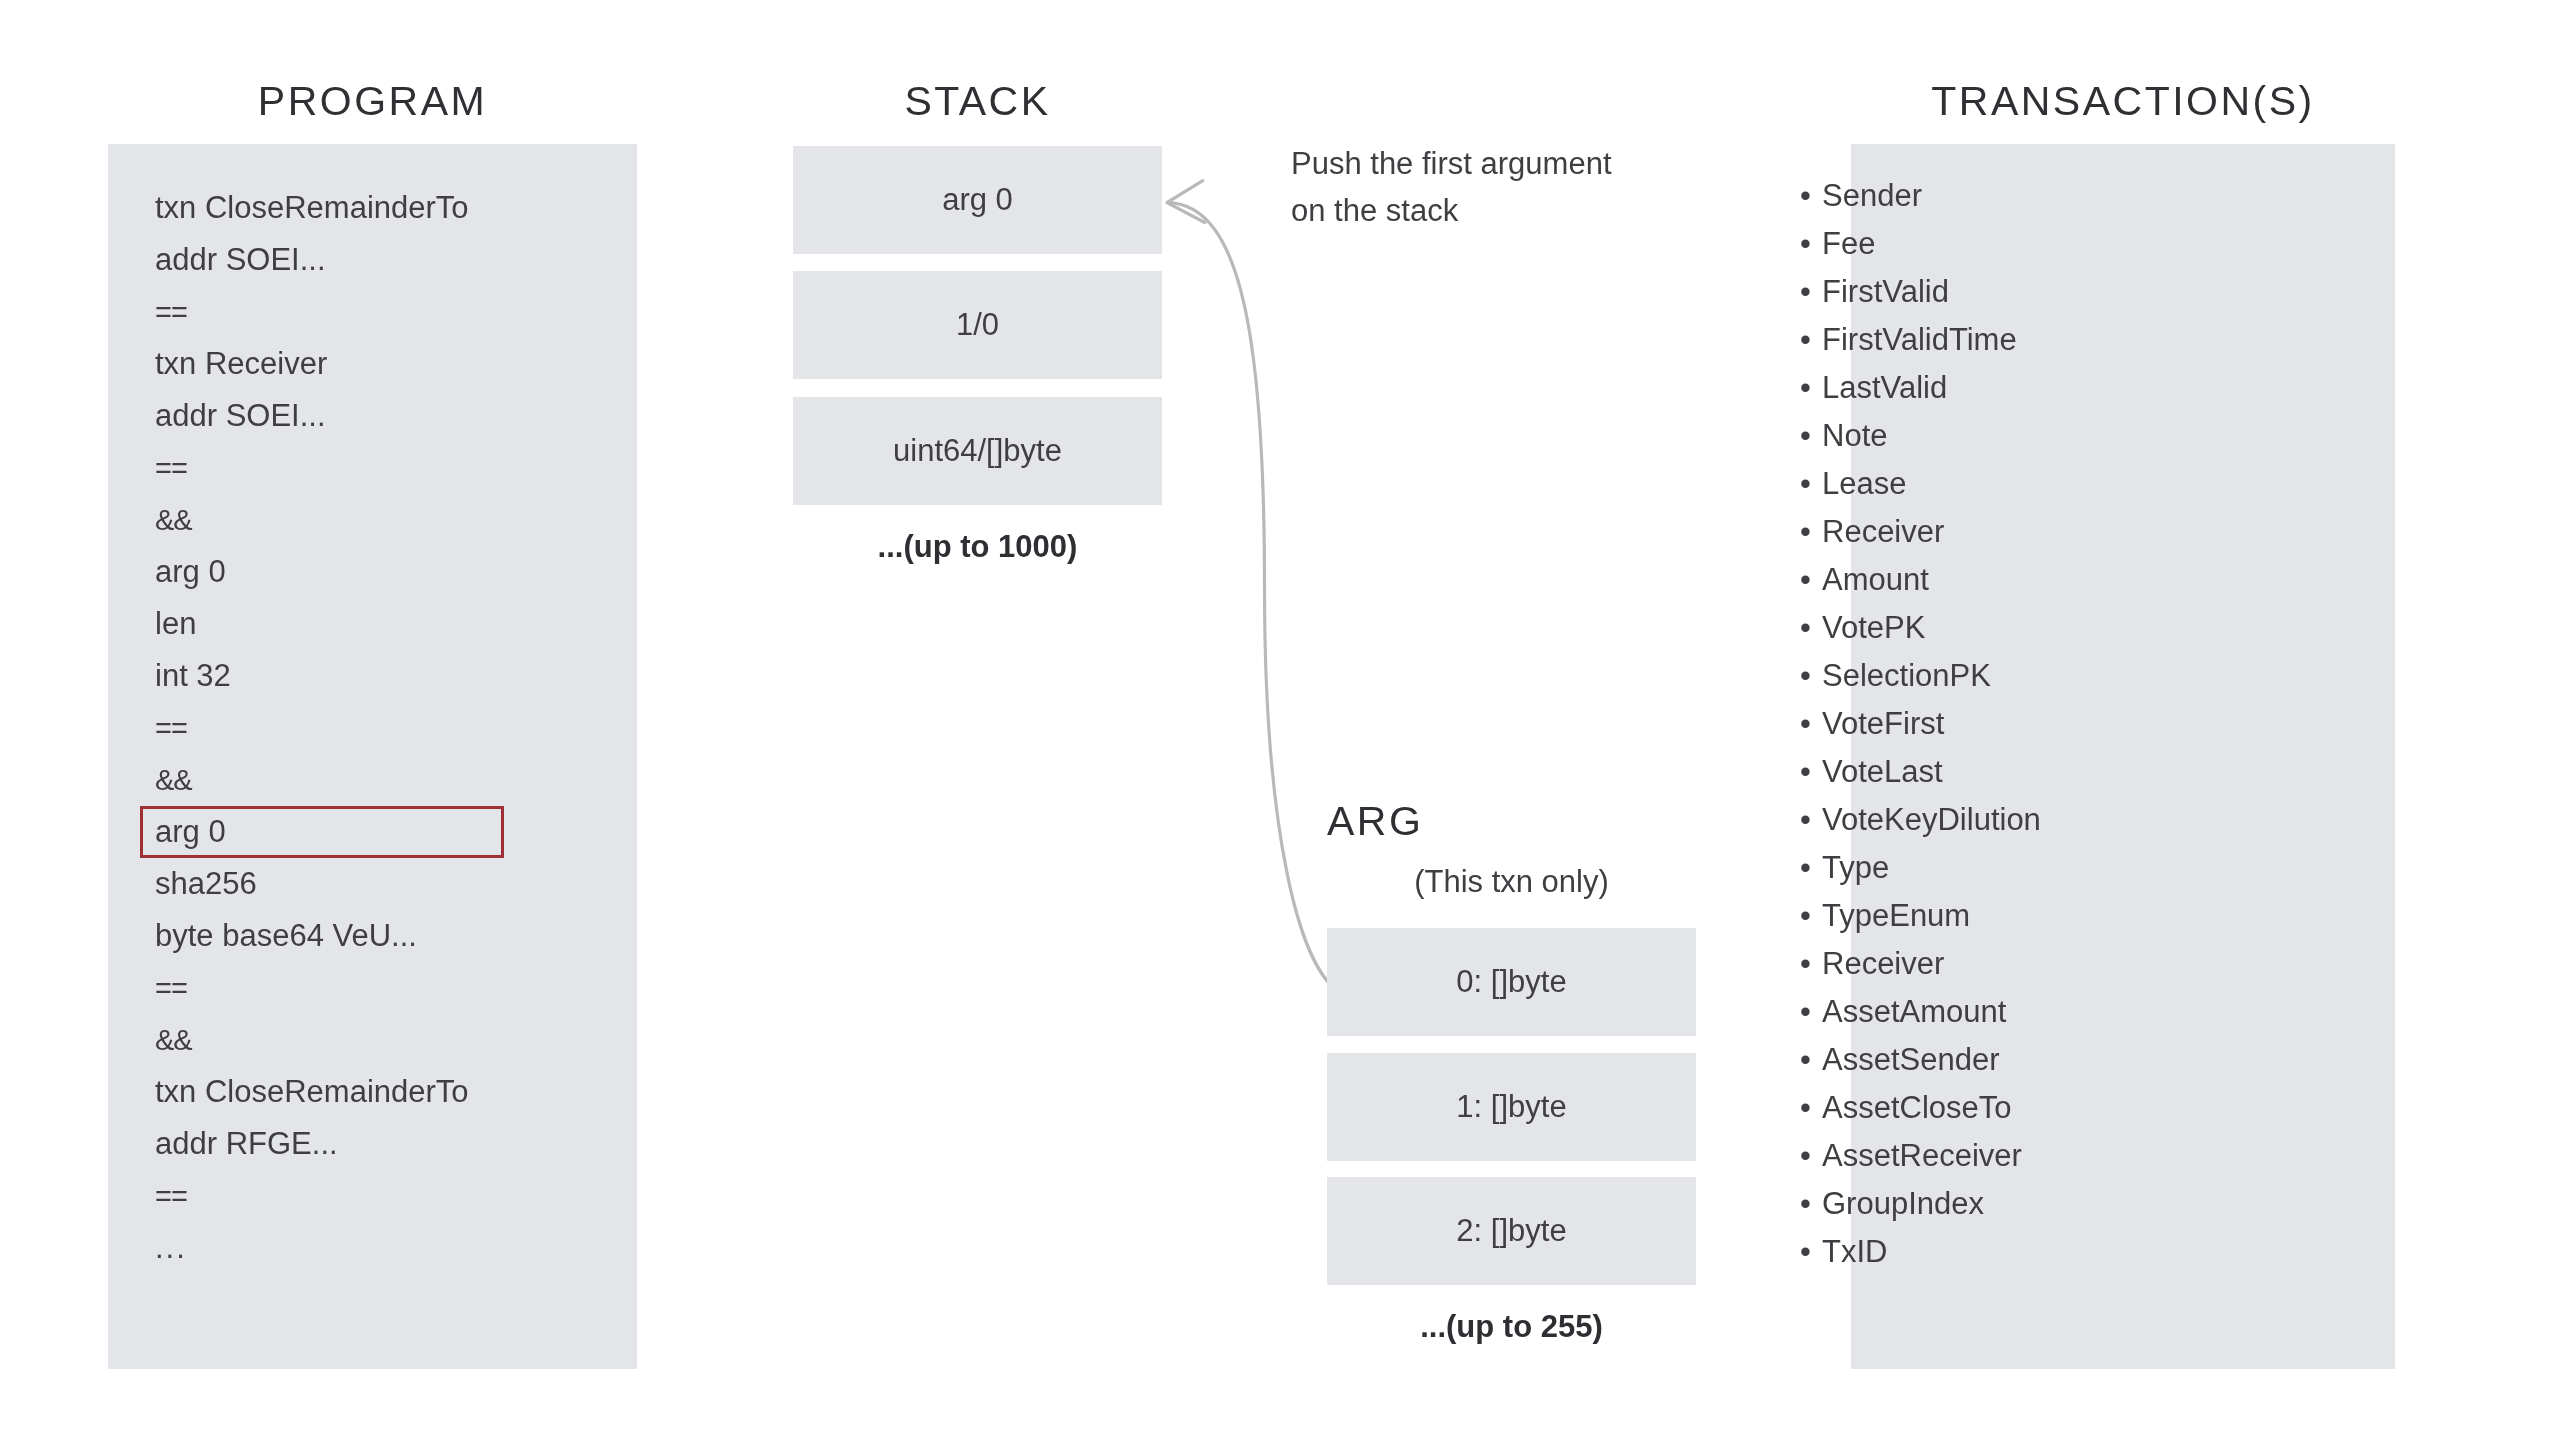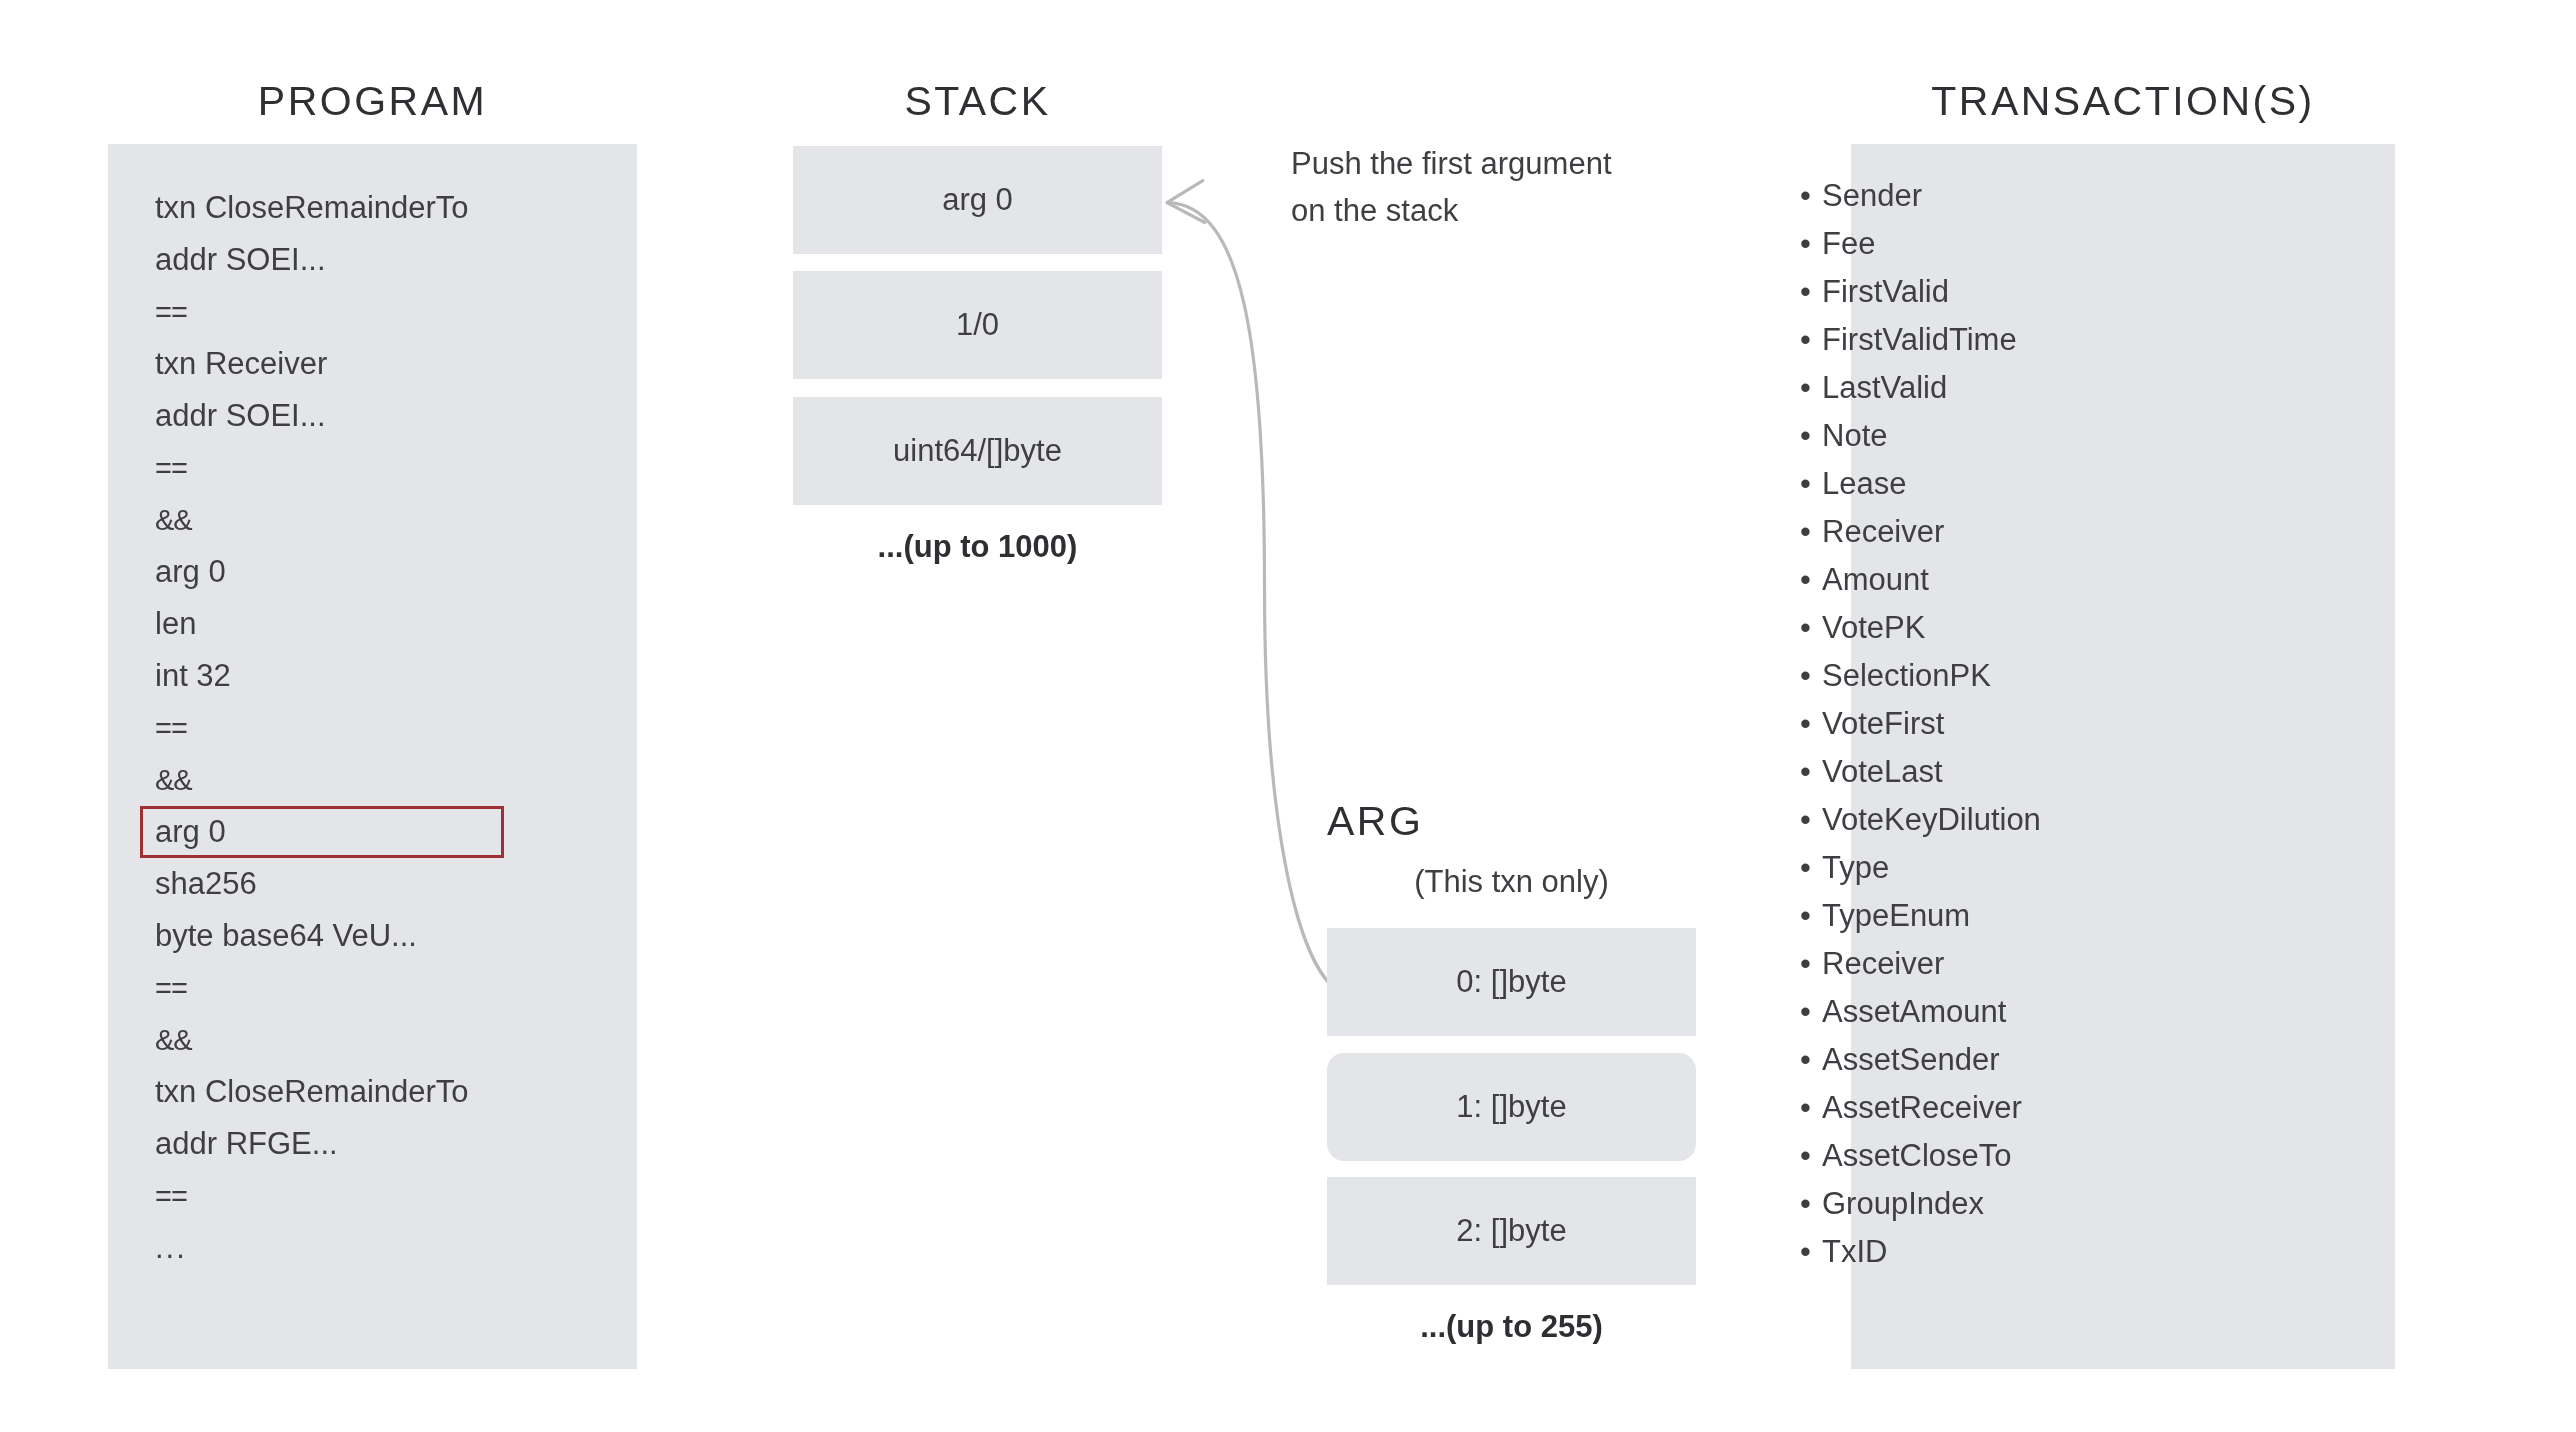--- a/index.html
+++ b/index.html
@@ -136,21 +136,21 @@
     position: absolute;
     left: 1327px;
     top: 864px;
     width: 369px;
     text-align: center;
     font-size: 31px;
     color: #3f3f43;
     white-space: nowrap;
   }
   #arg-box-0 { left: 1327px; top: 928px;  width: 369px; height: 108px; }
-  #arg-box-1 { left: 1327px; top: 1053px; width: 369px; height: 108px; border-radius: 17px; }
+  #arg-box-1 { left: 1327px; top: 1053px; width: 369px; height: 108px; }
   #arg-box-2 { left: 1327px; top: 1177px; width: 369px; height: 108px; }
 
   
   #transaction-panel {
     left: 1851px;
     top: 144px;
     width: 544px;
     height: 1225px;
   }
   #transaction-list {
@@ -260,20 +260,20 @@
       <div class="txn-item"><span class="txn-bullet">•</span><span>VotePK</span></div>
       <div class="txn-item"><span class="txn-bullet">•</span><span>SelectionPK</span></div>
       <div class="txn-item"><span class="txn-bullet">•</span><span>VoteFirst</span></div>
       <div class="txn-item"><span class="txn-bullet">•</span><span>VoteLast</span></div>
       <div class="txn-item"><span class="txn-bullet">•</span><span>VoteKeyDilution</span></div>
       <div class="txn-item"><span class="txn-bullet">•</span><span>Type</span></div>
       <div class="txn-item"><span class="txn-bullet">•</span><span>TypeEnum</span></div>
       <div class="txn-item"><span class="txn-bullet">•</span><span>Receiver</span></div>
       <div class="txn-item"><span class="txn-bullet">•</span><span>AssetAmount</span></div>
       <div class="txn-item"><span class="txn-bullet">•</span><span>AssetSender</span></div>
+      <div class="txn-item"><span class="txn-bullet">•</span><span>AssetCloseTo</span></div>
       <div class="txn-item"><span class="txn-bullet">•</span><span>AssetReceiver</span></div>
-      <div class="txn-item"><span class="txn-bullet">•</span><span>AssetCloseTo</span></div>
       <div class="txn-item"><span class="txn-bullet">•</span><span>GroupIndex</span></div>
       <div class="txn-item"><span class="txn-bullet">•</span><span>TxID</span></div>
     </div>
 
 </div>
 
 
 </body></html>

